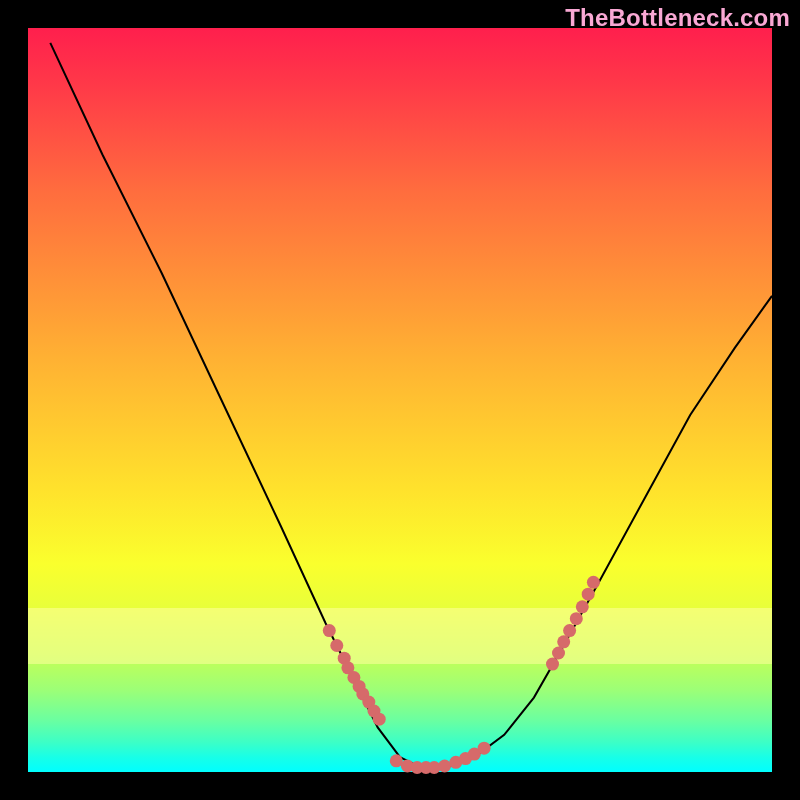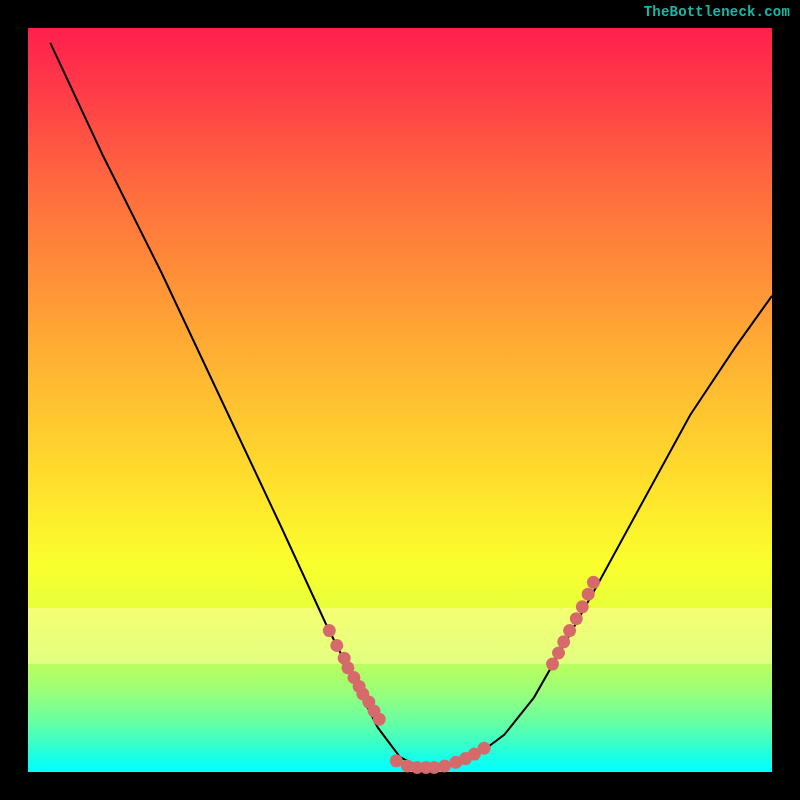--- a/index.html
+++ b/index.html
@@ -37,24 +37,24 @@
   .highlight-band {
     position: absolute;
     left: 0;
     width: 100%;
     background: rgba(255, 255, 160, 0.55);
   }
   .watermark {
     position: absolute;
     top: 4px;
     right: 10px;
-    font-family: Liberation Mono, monospace;
-    font-size: 14px;
+    font-family: Liberation Sans, sans-serif;
+    font-size: 24px;
     font-weight: bold;
-    color: #14b8a6;
+    color: #f9a8d4;
     letter-spacing: 0.2px;
     user-select: none;
   }
   svg.curve {
     position: absolute;
     left: 0;
     top: 0;
     width: 744px;
     height: 744px;
     overflow: visible;

